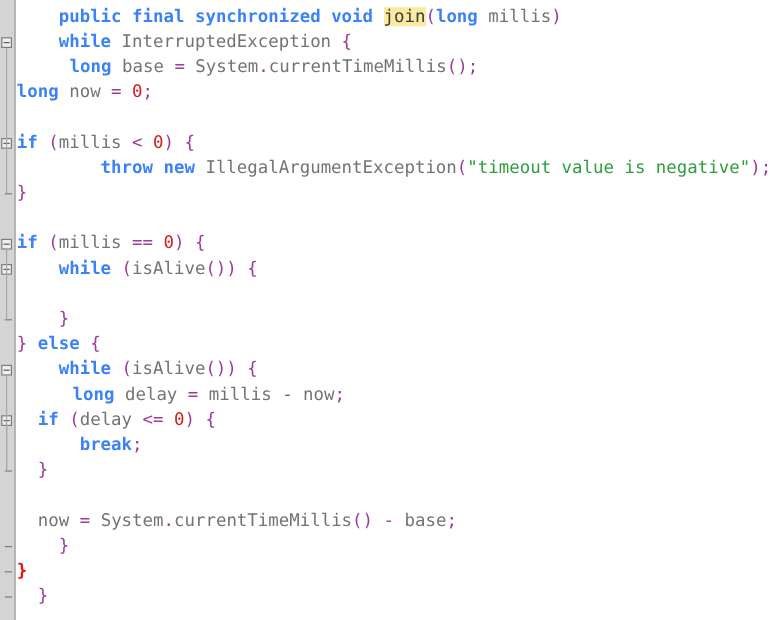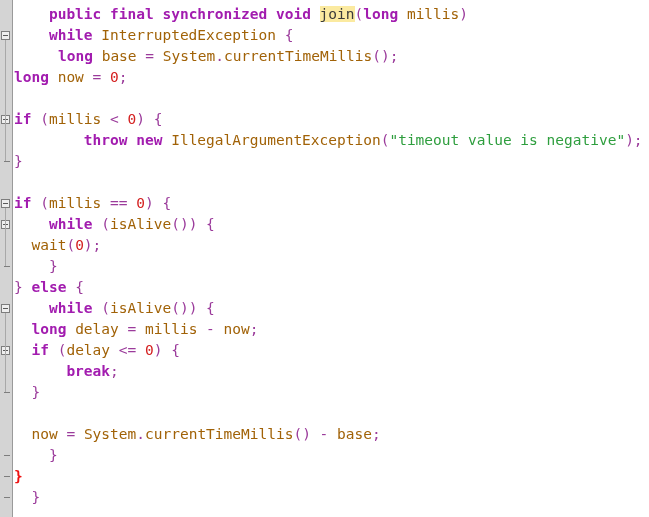--- a/index.html
+++ b/index.html
@@ -71,25 +71,25 @@
     left: 0;
     height: 21px;
     line-height: 21px;
     white-space: pre;
     font-size: 14.5px;
     letter-spacing: 0px;
     color: #3a3a3a;
   }
 
   
-  .kw   { color: #a21caf; font-weight: bold; }
+  .kw   { color: #3b82f6; font-weight: bold; }
   .pun  { color: #9b3b9b; }
   .str  { color: #2e9e3e; }
   .num  { color: #d42020; }
-  .id   { color: #a16207; }
+  .id   { color: #737373; }
   .brace-red { color: #ee1111; font-weight: bold; }
   .hl   { background: #fbeaa0; color: #3a3a3a; }
 
   
   #clipped-line {
     position: absolute;
     left: 14px;
     top: -17px;
     height: 21px;
     line-height: 21px;
@@ -142,25 +142,24 @@
       <div class="line" style="top: 25px;">    <span class="kw">while</span> <span class="id">InterruptedException</span> <span class="pun">{</span></div>
       <div class="line" style="top: 46px; margin-left: 44px;"><span class="kw">long</span> <span class="id">base</span> <span class="pun">=</span> <span class="id">System</span><span class="pun">.</span><span class="id">currentTimeMillis</span><span class="pun">(</span><span class="pun">)</span><span class="pun">;</span></div>
       <div class="line" style="top: 67px;"><span class="kw">long</span> <span class="id">now</span> <span class="pun">=</span> <span class="num">0</span><span class="pun">;</span></div>
       <div class="line" style="top: 88px;"></div>
       <div class="line" style="top: 109px;"><span class="kw">if</span> <span class="pun">(</span><span class="id">millis</span> <span class="pun">&lt;</span> <span class="num">0</span><span class="pun">)</span> <span class="pun">{</span></div>
       <div class="line" style="top: 130px;">        <span class="kw">throw</span> <span class="kw">new</span> <span class="id">IllegalArgumentException</span><span class="pun">(</span><span class="str">"timeout value is negative"</span><span class="pun">)</span><span class="pun">;</span></div>
       <div class="line" style="top: 151px;"><span class="pun">}</span></div>
       <div class="line" style="top: 172px;"></div>
       <div class="line" style="top: 193px;"><span class="kw">if</span> <span class="pun">(</span><span class="id">millis</span> <span class="pun">=</span><span class="pun">=</span> <span class="num">0</span><span class="pun">)</span> <span class="pun">{</span></div>
       <div class="line" style="top: 214px;">    <span class="kw">while</span> <span class="pun">(</span><span class="id">isAlive</span><span class="pun">(</span><span class="pun">)</span><span class="pun">)</span> <span class="pun">{</span></div>
-      <div class="line" style="top: 235px;">  <span class="id">wait</span><span class="pun">(</span><span class="num">0</span><span class="pun">)</span><span class="pun">;</span></div>
       <div class="line" style="top: 256px;">    <span class="pun">}</span></div>
       <div class="line" style="top: 277px;"><span class="pun">}</span> <span class="kw">else</span> <span class="pun">{</span></div>
       <div class="line" style="top: 298px;">    <span class="kw">while</span> <span class="pun">(</span><span class="id">isAlive</span><span class="pun">(</span><span class="pun">)</span><span class="pun">)</span> <span class="pun">{</span></div>
-      <div class="line" style="top: 319px;">  <span class="kw">long</span> <span class="id">delay</span> <span class="pun">=</span> <span class="id">millis</span> <span class="pun">-</span> <span class="id">now</span><span class="pun">;</span></div>
+      <div class="line" style="top: 319px; margin-left: 29px;">  <span class="kw">long</span> <span class="id">delay</span> <span class="pun">=</span> <span class="id">millis</span> <span class="pun">-</span> <span class="id">now</span><span class="pun">;</span></div>
       <div class="line" style="top: 340px;">  <span class="kw">if</span> <span class="pun">(</span><span class="id">delay</span> <span class="pun">&lt;</span><span class="pun">=</span> <span class="num">0</span><span class="pun">)</span> <span class="pun">{</span></div>
       <div class="line" style="top: 361px;">      <span class="kw">break</span><span class="pun">;</span></div>
       <div class="line" style="top: 382px;">  <span class="pun">}</span></div>
       <div class="line" style="top: 424px;">  <span class="id">now</span> <span class="pun">=</span> <span class="id">System</span><span class="pun">.</span><span class="id">currentTimeMillis</span><span class="pun">(</span><span class="pun">)</span> <span class="pun">-</span> <span class="id">base</span><span class="pun">;</span></div>
       <div class="line" style="top: 445px;">    <span class="pun">}</span></div>
       <div class="line" style="top: 466px;"><span class="brace-red">}</span></div>
       <div class="line" style="top: 487px;">  <span class="pun">}</span></div>
     </div>
 
 

